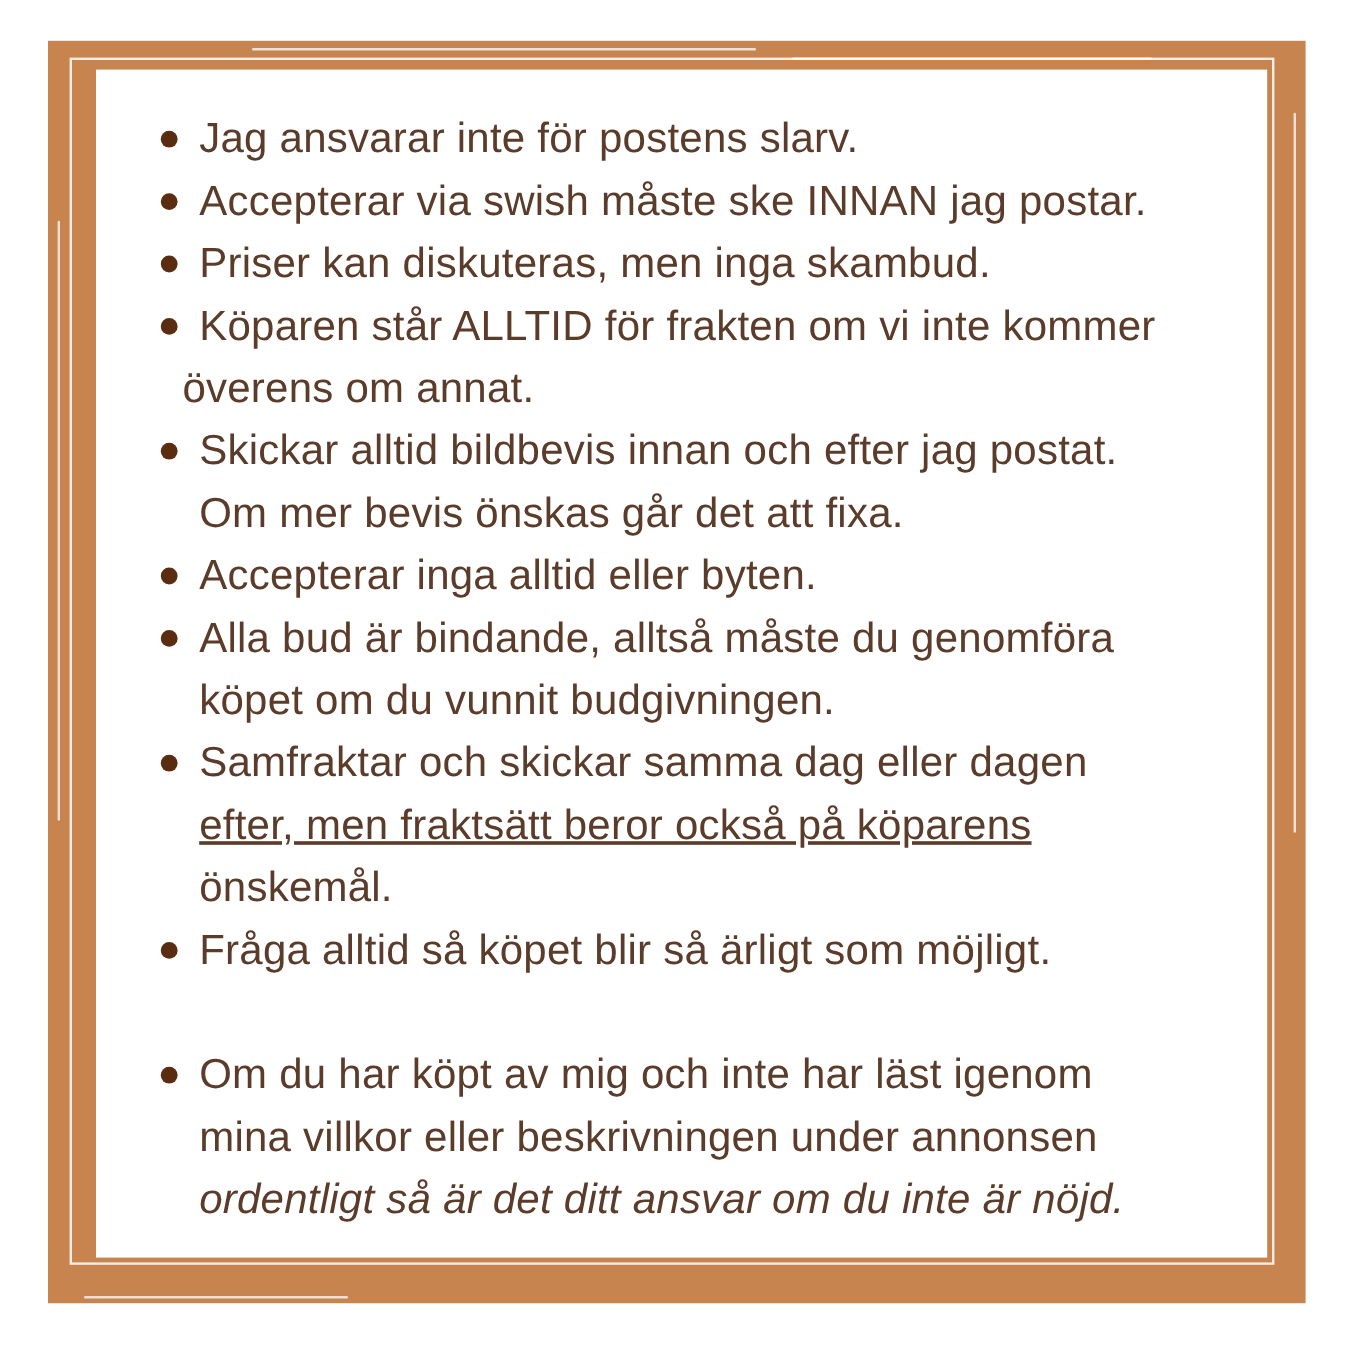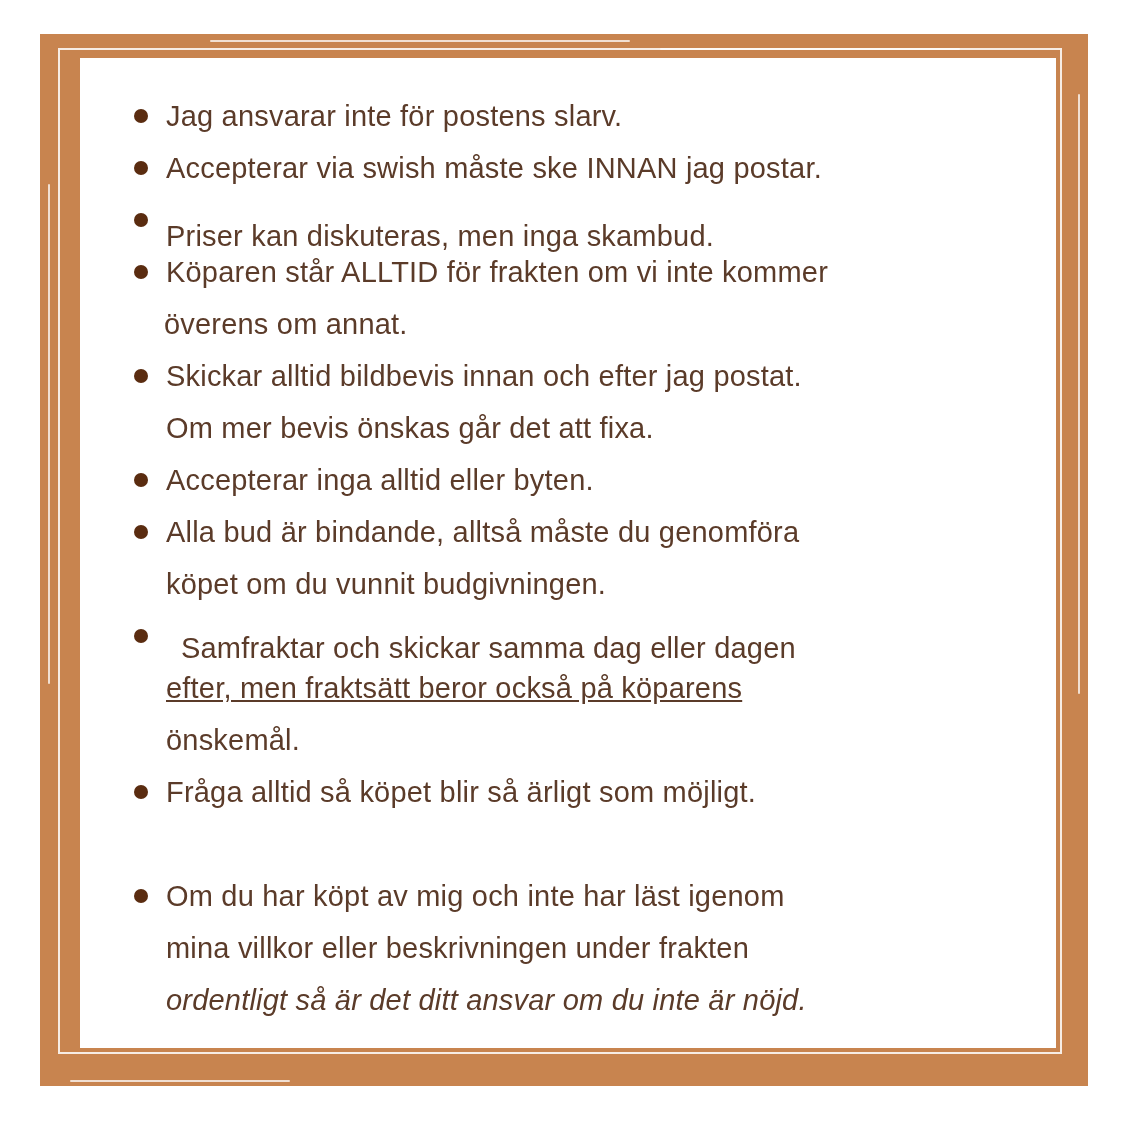--- a/index.html
+++ b/index.html
@@ -67,21 +67,21 @@
       position: absolute;
       width: 14px;
       height: 14px;
       border-radius: 50%;
       background: #5a2c10;
     }
     .line {
       position: absolute;
       white-space: nowrap;
       color: #5b3b29;
-      font-size: 29px;
+      font-size: 35px;
       line-height: 40px;
       letter-spacing: 0.2px;
       font-weight: normal;
     }
   </style>
 </head>
 <body>
 
 <div class="frame-outer">
   <div class="streak" style="left:170px;top:6px;width:420px;"></div>
@@ -100,27 +100,27 @@
       <span class="line" style="left:86px;top:0;">Jag ansvarar inte för postens slarv.</span>
     </li>
 
     <li class="item" style="top:90px;">
       <span class="bullet" style="left:54px;top:13px;"></span>
       <span class="line" style="left:86px;top:0;">Accepterar via swish måste ske INNAN jag postar.</span>
     </li>
 
     <li class="item" style="top:142px;">
       <span class="bullet" style="left:54px;top:13px;"></span>
-      <span class="line" style="left:86px;top:0;margin-top:16px;">Priser kan diskuteras, men inga skambud.</span>
+      <span class="line" style="left:86px;top:0;">Priser kan diskuteras, men inga skambud.</span>
     </li>
 
     <li class="item" style="top:194px;">
       <span class="bullet" style="left:54px;top:13px;"></span>
       <span class="line" style="left:86px;top:0;">Köparen står ALLTID för frakten om vi inte kommer</span>
-      <span class="line" style="left:84px;top:52px;">överens om annat.</span>
+      <span class="line" style="left:72px;top:52px;">överens om annat.</span>
     </li>
 
     <li class="item" style="top:298px;">
       <span class="bullet" style="left:54px;top:13px;"></span>
       <span class="line" style="left:86px;top:0;">Skickar alltid bildbevis innan och efter jag postat.</span>
       <span class="line" style="left:86px;top:52px;">Om mer bevis önskas går det att fixa.</span>
     </li>
 
     <li class="item" style="top:402px;">
       <span class="bullet" style="left:54px;top:13px;"></span>
@@ -128,31 +128,31 @@
     </li>
 
     <li class="item" style="top:454px;">
       <span class="bullet" style="left:54px;top:13px;"></span>
       <span class="line" style="left:86px;top:0;">Alla bud är bindande, alltså måste du genomföra</span>
       <span class="line" style="left:86px;top:52px;">köpet om du vunnit budgivningen.</span>
     </li>
 
     <li class="item" style="top:558px;">
       <span class="bullet" style="left:54px;top:13px;"></span>
-      <span class="line" style="left:86px;top:12px;margin-left:15px;">Samfraktar och skickar samma dag eller dagen</span>
+      <span class="line" style="left:86px;top:0;">Samfraktar och skickar samma dag eller dagen</span>
       <span class="line" style="left:86px;top:52px;text-decoration:underline;">efter, men fraktsätt beror också på köparens</span>
       <span class="line" style="left:86px;top:104px;">önskemål.</span>
     </li>
 
     <li class="item" style="top:714px;">
       <span class="bullet" style="left:54px;top:13px;"></span>
       <span class="line" style="left:86px;top:0;">Fråga alltid så köpet blir så ärligt som möjligt.</span>
     </li>
 
     <li class="item" style="top:818px;">
       <span class="bullet" style="left:54px;top:13px;"></span>
       <span class="line" style="left:86px;top:0;">Om du har köpt av mig och inte har läst igenom</span>
-      <span class="line" style="left:86px;top:52px;">mina villkor eller beskrivningen under frakten</span>
+      <span class="line" style="left:86px;top:52px;">mina villkor eller beskrivningen under annonsen</span>
       <span class="line" style="left:86px;top:104px;font-style:italic;">ordentligt så är det ditt ansvar om du inte är nöjd.</span>
     </li>
 
   </ul>
 </div>
 
 </body></html>

